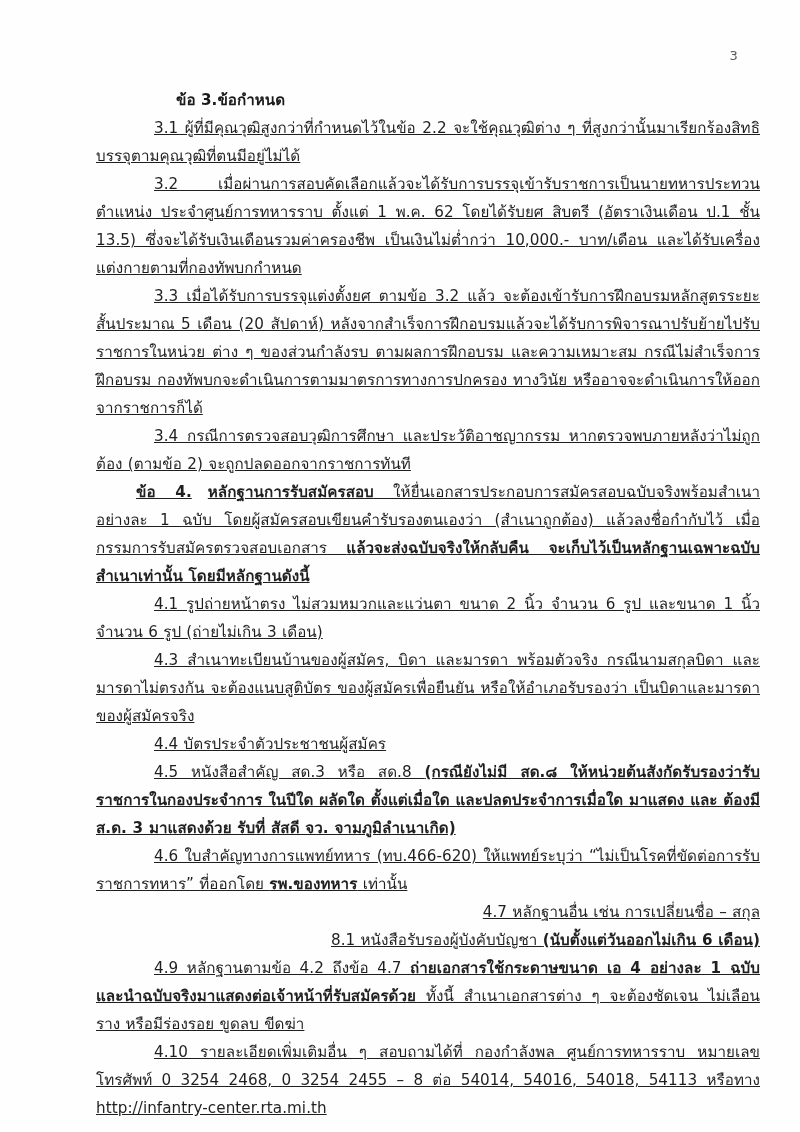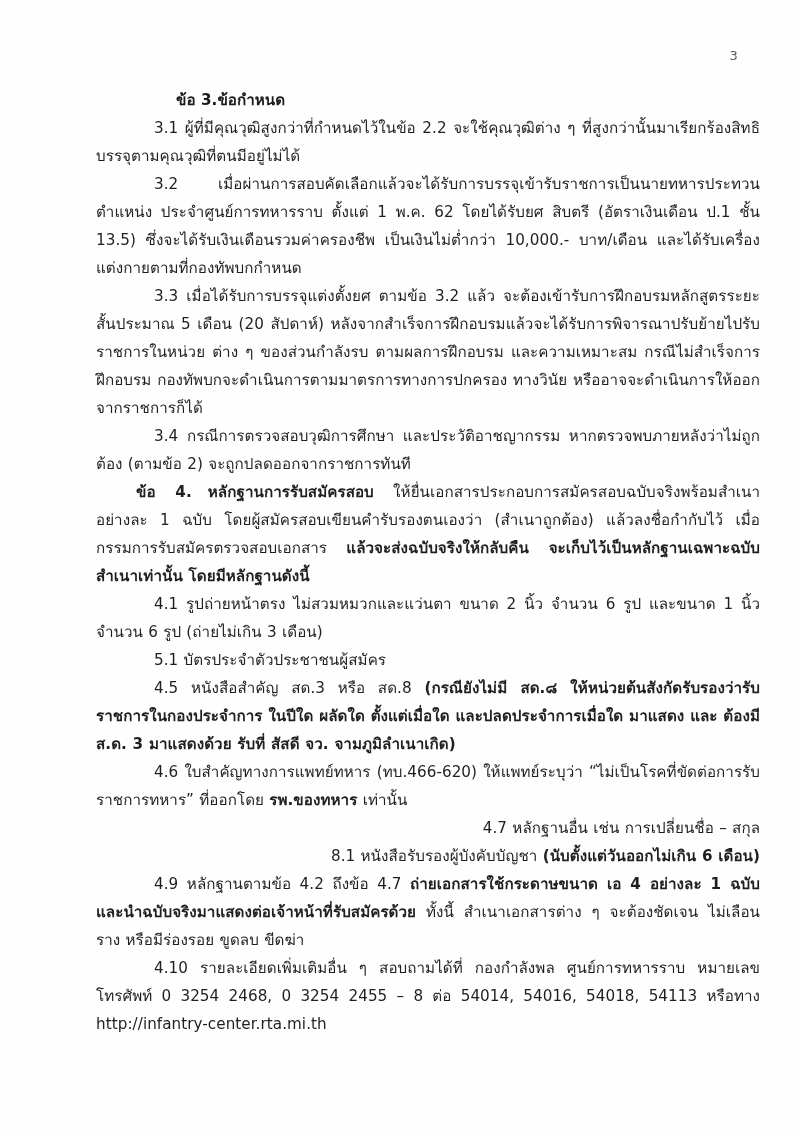--- a/index.html
+++ b/index.html
@@ -51,20 +51,21 @@
   p.para {
     font-size: 15.2px;
     line-height: 28px;
     margin: 0;
     padding: 0;
     text-align: justify;
     text-indent: 58px;
     letter-spacing: 0.05px;
     word-spacing: 0.4px;
     color: #1f1f1f;
+    text-decoration: underline;
   }
   p.para.nojustify {
     text-align: right;
   }
   b, .b {
     font-weight: bold;
   }
 </style>
 </head>
 <body>
@@ -78,21 +79,22 @@
     <div class="section-heading"><span class="label">ข้อ 3.</span><span>ข้อกำหนด</span></div>
 
     <p class="para">3.1 ผู้ที่มีคุณวุฒิสูงกว่าที่กำหนดไว้ในข้อ 2.2 จะใช้คุณวุฒิต่าง ๆ ที่สูงกว่านั้นมาเรียกร้องสิทธิบรรจุตามคุณวุฒิที่ตนมีอยู่ไม่ได้</p>
     <p class="para">3.2 เมื่อผ่านการสอบคัดเลือกแล้วจะได้รับการบรรจุเข้ารับราชการเป็นนายทหารประทวน ตำแหน่ง ประจำศูนย์การทหารราบ ตั้งแต่ 1 พ.ค. 62 โดยได้รับยศ สิบตรี (อัตราเงินเดือน ป.1 ชั้น 13.5) ซึ่งจะได้รับเงินเดือนรวมค่าครองชีพ เป็นเงินไม่ต่ำกว่า 10,000.- บาท/เดือน และได้รับเครื่องแต่งกายตามที่กองทัพบกกำหนด</p>
     <p class="para">3.3 เมื่อได้รับการบรรจุแต่งตั้งยศ ตามข้อ 3.2 แล้ว จะต้องเข้ารับการฝึกอบรมหลักสูตรระยะสั้นประมาณ 5 เดือน (20 สัปดาห์) หลังจากสำเร็จการฝึกอบรมแล้วจะได้รับการพิจารณาปรับย้ายไปรับราชการในหน่วย ต่าง ๆ ของส่วนกำลังรบ ตามผลการฝึกอบรม และความเหมาะสม กรณีไม่สำเร็จการฝึกอบรม กองทัพบกจะดำเนินการตามมาตรการทางการปกครอง ทางวินัย หรืออาจจะดำเนินการให้ออกจากราชการก็ได้</p>
     <p class="para">3.4 กรณีการตรวจสอบวุฒิการศึกษา และประวัติอาชญากรรม หากตรวจพบภายหลังว่าไม่ถูกต้อง (ตามข้อ 2) จะถูกปลดออกจากราชการทันที</p>
 
     <p class="para" style="text-indent:40px;"><b>ข้อ 4.</b><span style="display:inline-block;width:16px;"></span><b>หลักฐานการรับสมัครสอบ</b><span> ให้ยื่นเอกสารประกอบการสมัครสอบฉบับจริงพร้อมสำเนาอย่างละ 1 ฉบับ โดยผู้สมัครสอบเขียนคำรับรองตนเองว่า (สำเนาถูกต้อง) แล้วลงชื่อกำกับไว้ เมื่อกรรมการรับสมัครตรวจสอบเอกสาร</span> <b>แล้วจะส่งฉบับจริงให้กลับคืน จะเก็บไว้เป็นหลักฐานเฉพาะฉบับสำเนาเท่านั้น โดยมีหลักฐานดังนี้</b></p>
 
     <p class="para">4.1 รูปถ่ายหน้าตรง ไม่สวมหมวกและแว่นตา ขนาด 2 นิ้ว จำนวน 6 รูป และขนาด 1 นิ้ว จำนวน 6 รูป (ถ่ายไม่เกิน 3 เดือน)</p>
-    <p class="para">5.1 บัตรประจำตัวประชาชนผู้สมัคร</p>
+    <p class="para">4.3 สำเนาทะเบียนบ้านของผู้สมัคร, บิดา และมารดา พร้อมตัวจริง กรณีนามสกุลบิดา และมารดาไม่ตรงกัน จะต้องแนบสูติบัตร ของผู้สมัครเพื่อยืนยัน หรือให้อำเภอรับรองว่า เป็นบิดาและมารดาของผู้สมัครจริง</p>
+    <p class="para">4.4 บัตรประจำตัวประชาชนผู้สมัคร</p>
 
     <p class="para"><span>4.5 หนังสือสำคัญ สด.3 หรือ สด.8 </span><b>(กรณียังไม่มี สด.๘ ให้หน่วยต้นสังกัดรับรองว่ารับราชการในกองประจำการ ในปีใด ผลัดใด ตั้งแต่เมื่อใด และปลดประจำการเมื่อใด มาแสดง และ ต้องมี ส.ด. 3 มาแสดงด้วย รับที่ สัสดี จว. จามภูมิลำเนาเกิด)</b></p>
 
     <p class="para"><span>4.6 ใบสำคัญทางการแพทย์ทหาร (ทบ.466-620) ให้แพทย์ระบุว่า “ไม่เป็นโรคที่ขัดต่อการรับราชการทหาร” ที่ออกโดย </span><b>รพ.ของทหาร</b><span> เท่านั้น</span></p>
 
     <p class="para nojustify">4.7 หลักฐานอื่น เช่น การเปลี่ยนชื่อ – สกุล</p>
 
     <p class="para nojustify"><span>8.1 หนังสือรับรองผู้บังคับบัญชา </span><b>(นับตั้งแต่วันออกไม่เกิน 6 เดือน)</b></p>
 
     <p class="para"><span>4.9 หลักฐานตามข้อ 4.2 ถึงข้อ 4.7 </span><b>ถ่ายเอกสารใช้กระดาษขนาด เอ 4 อย่างละ 1 ฉบับ และนำฉบับจริงมาแสดงต่อเจ้าหน้าที่รับสมัครด้วย</b><span> ทั้งนี้ สำเนาเอกสารต่าง ๆ จะต้องชัดเจน ไม่เลือนราง หรือมีร่องรอย ขูดลบ ขีดฆ่า</span></p>

